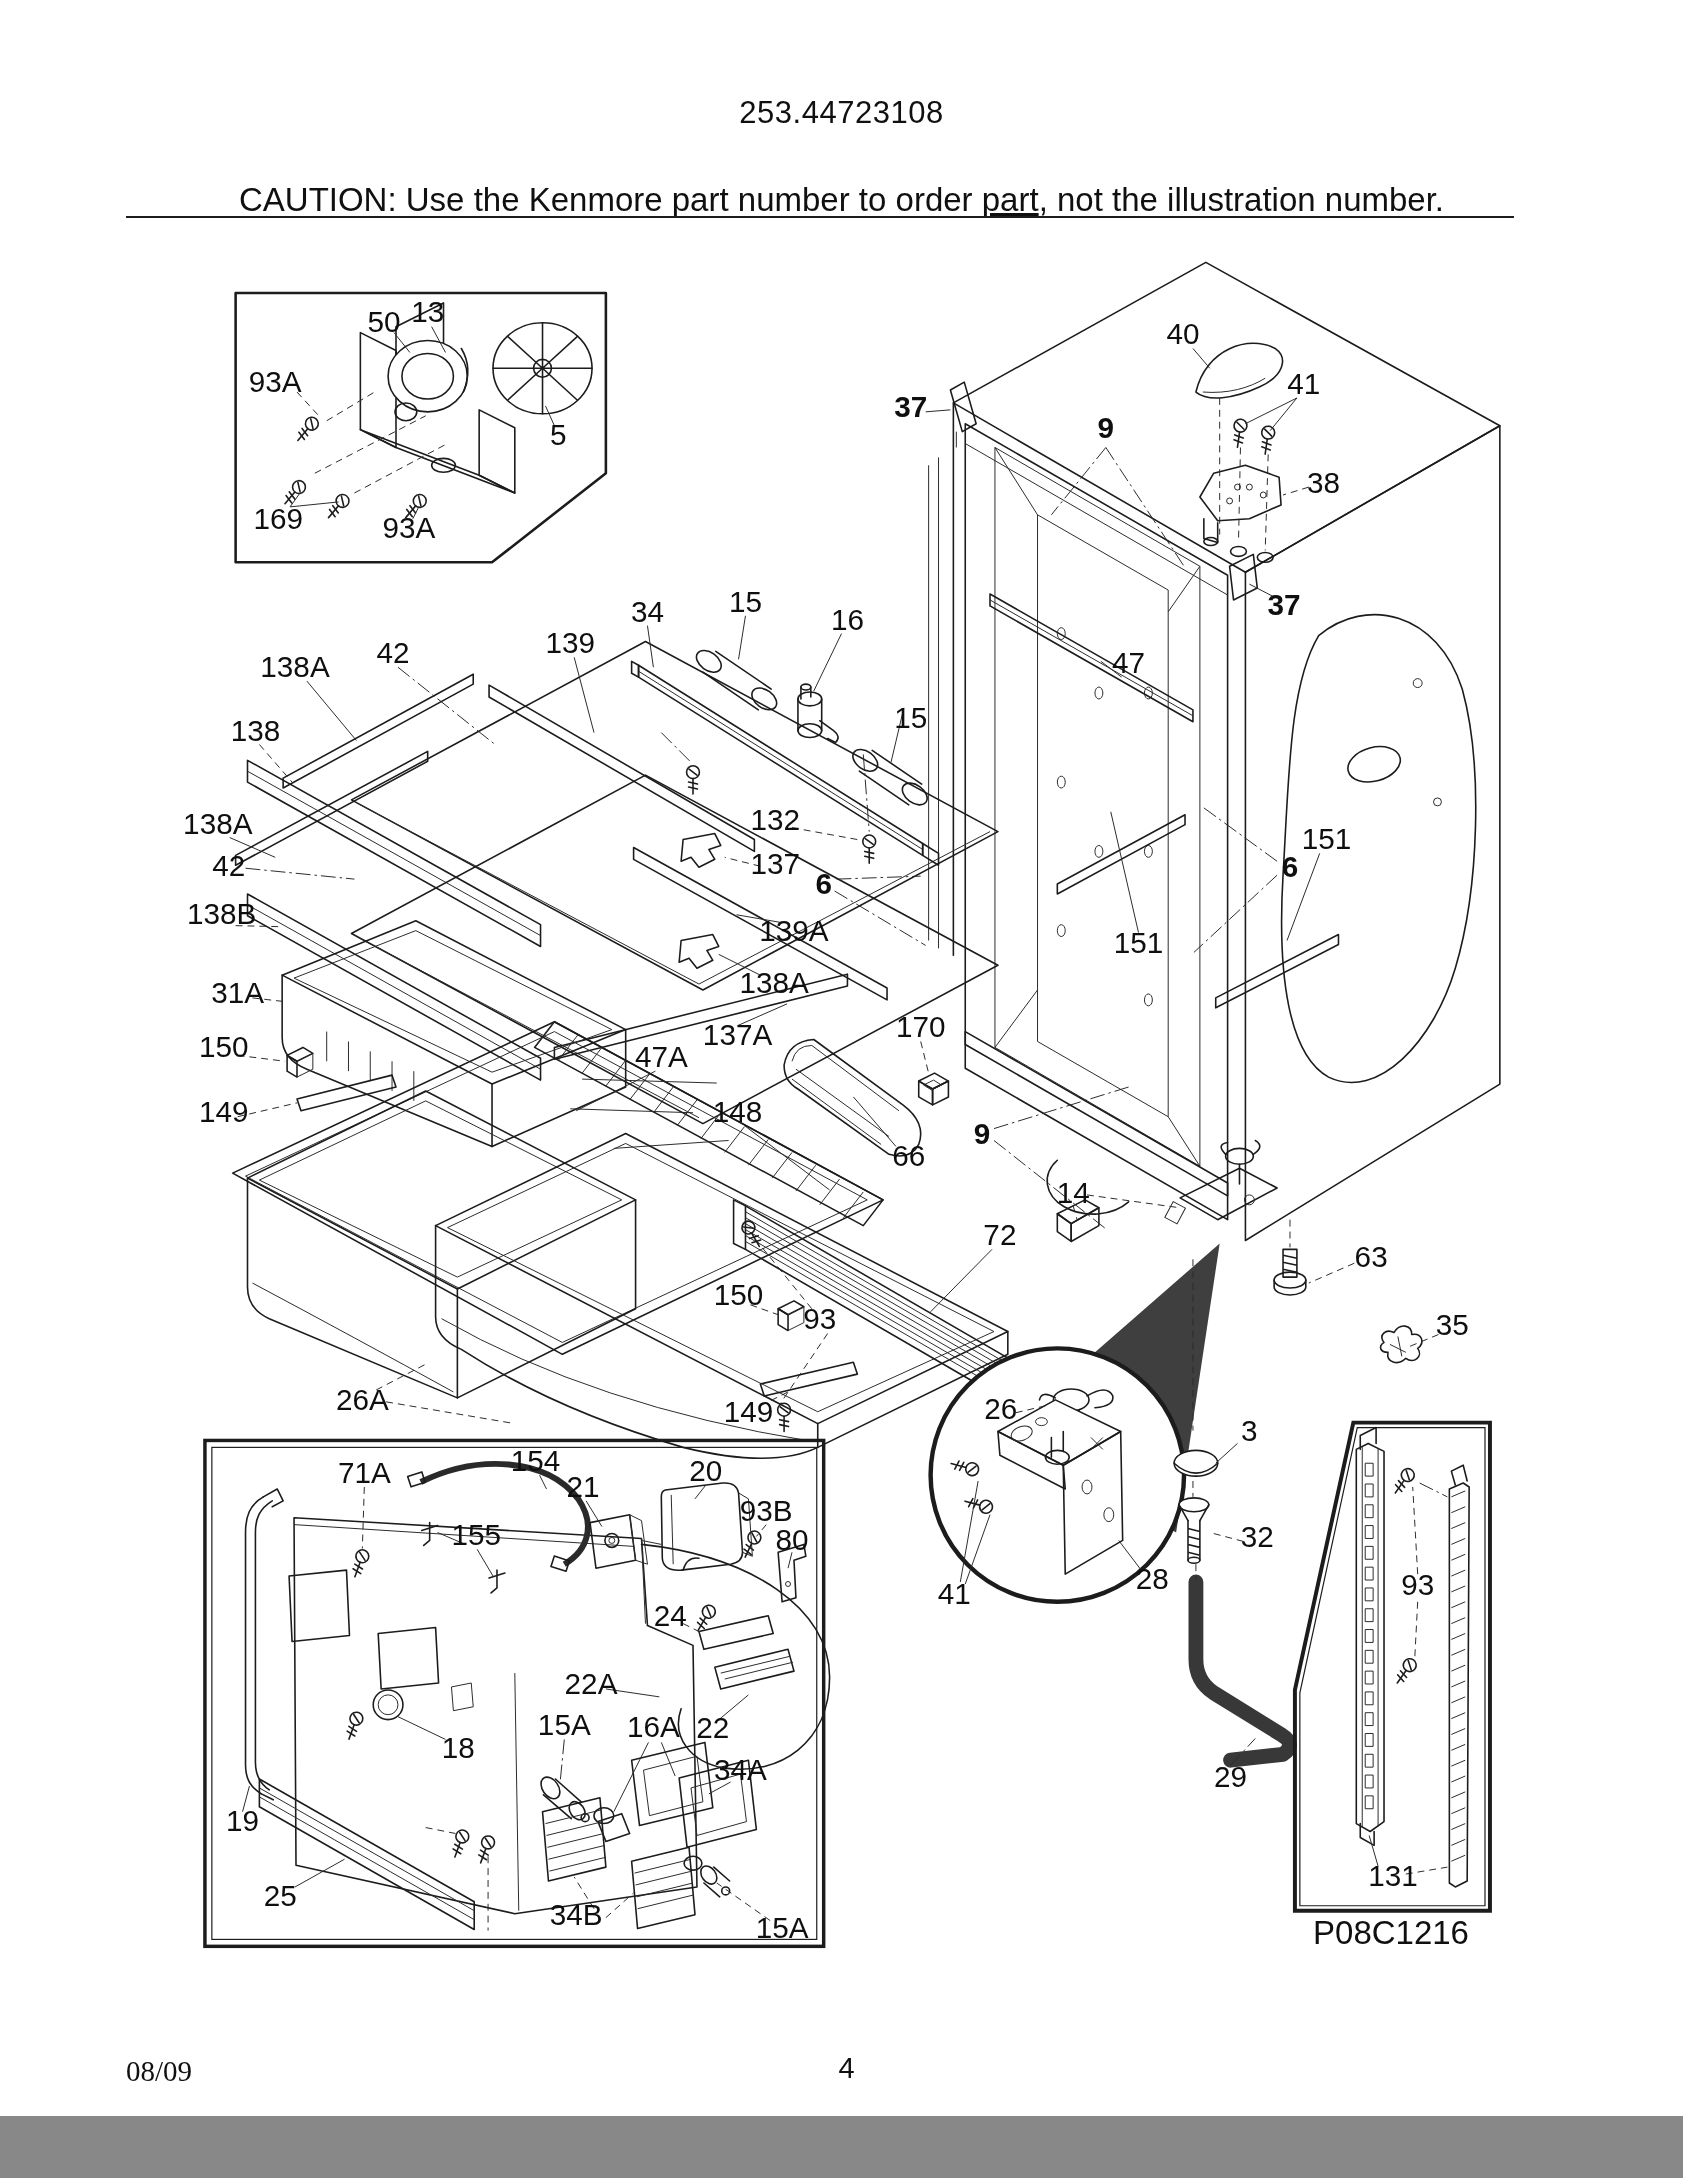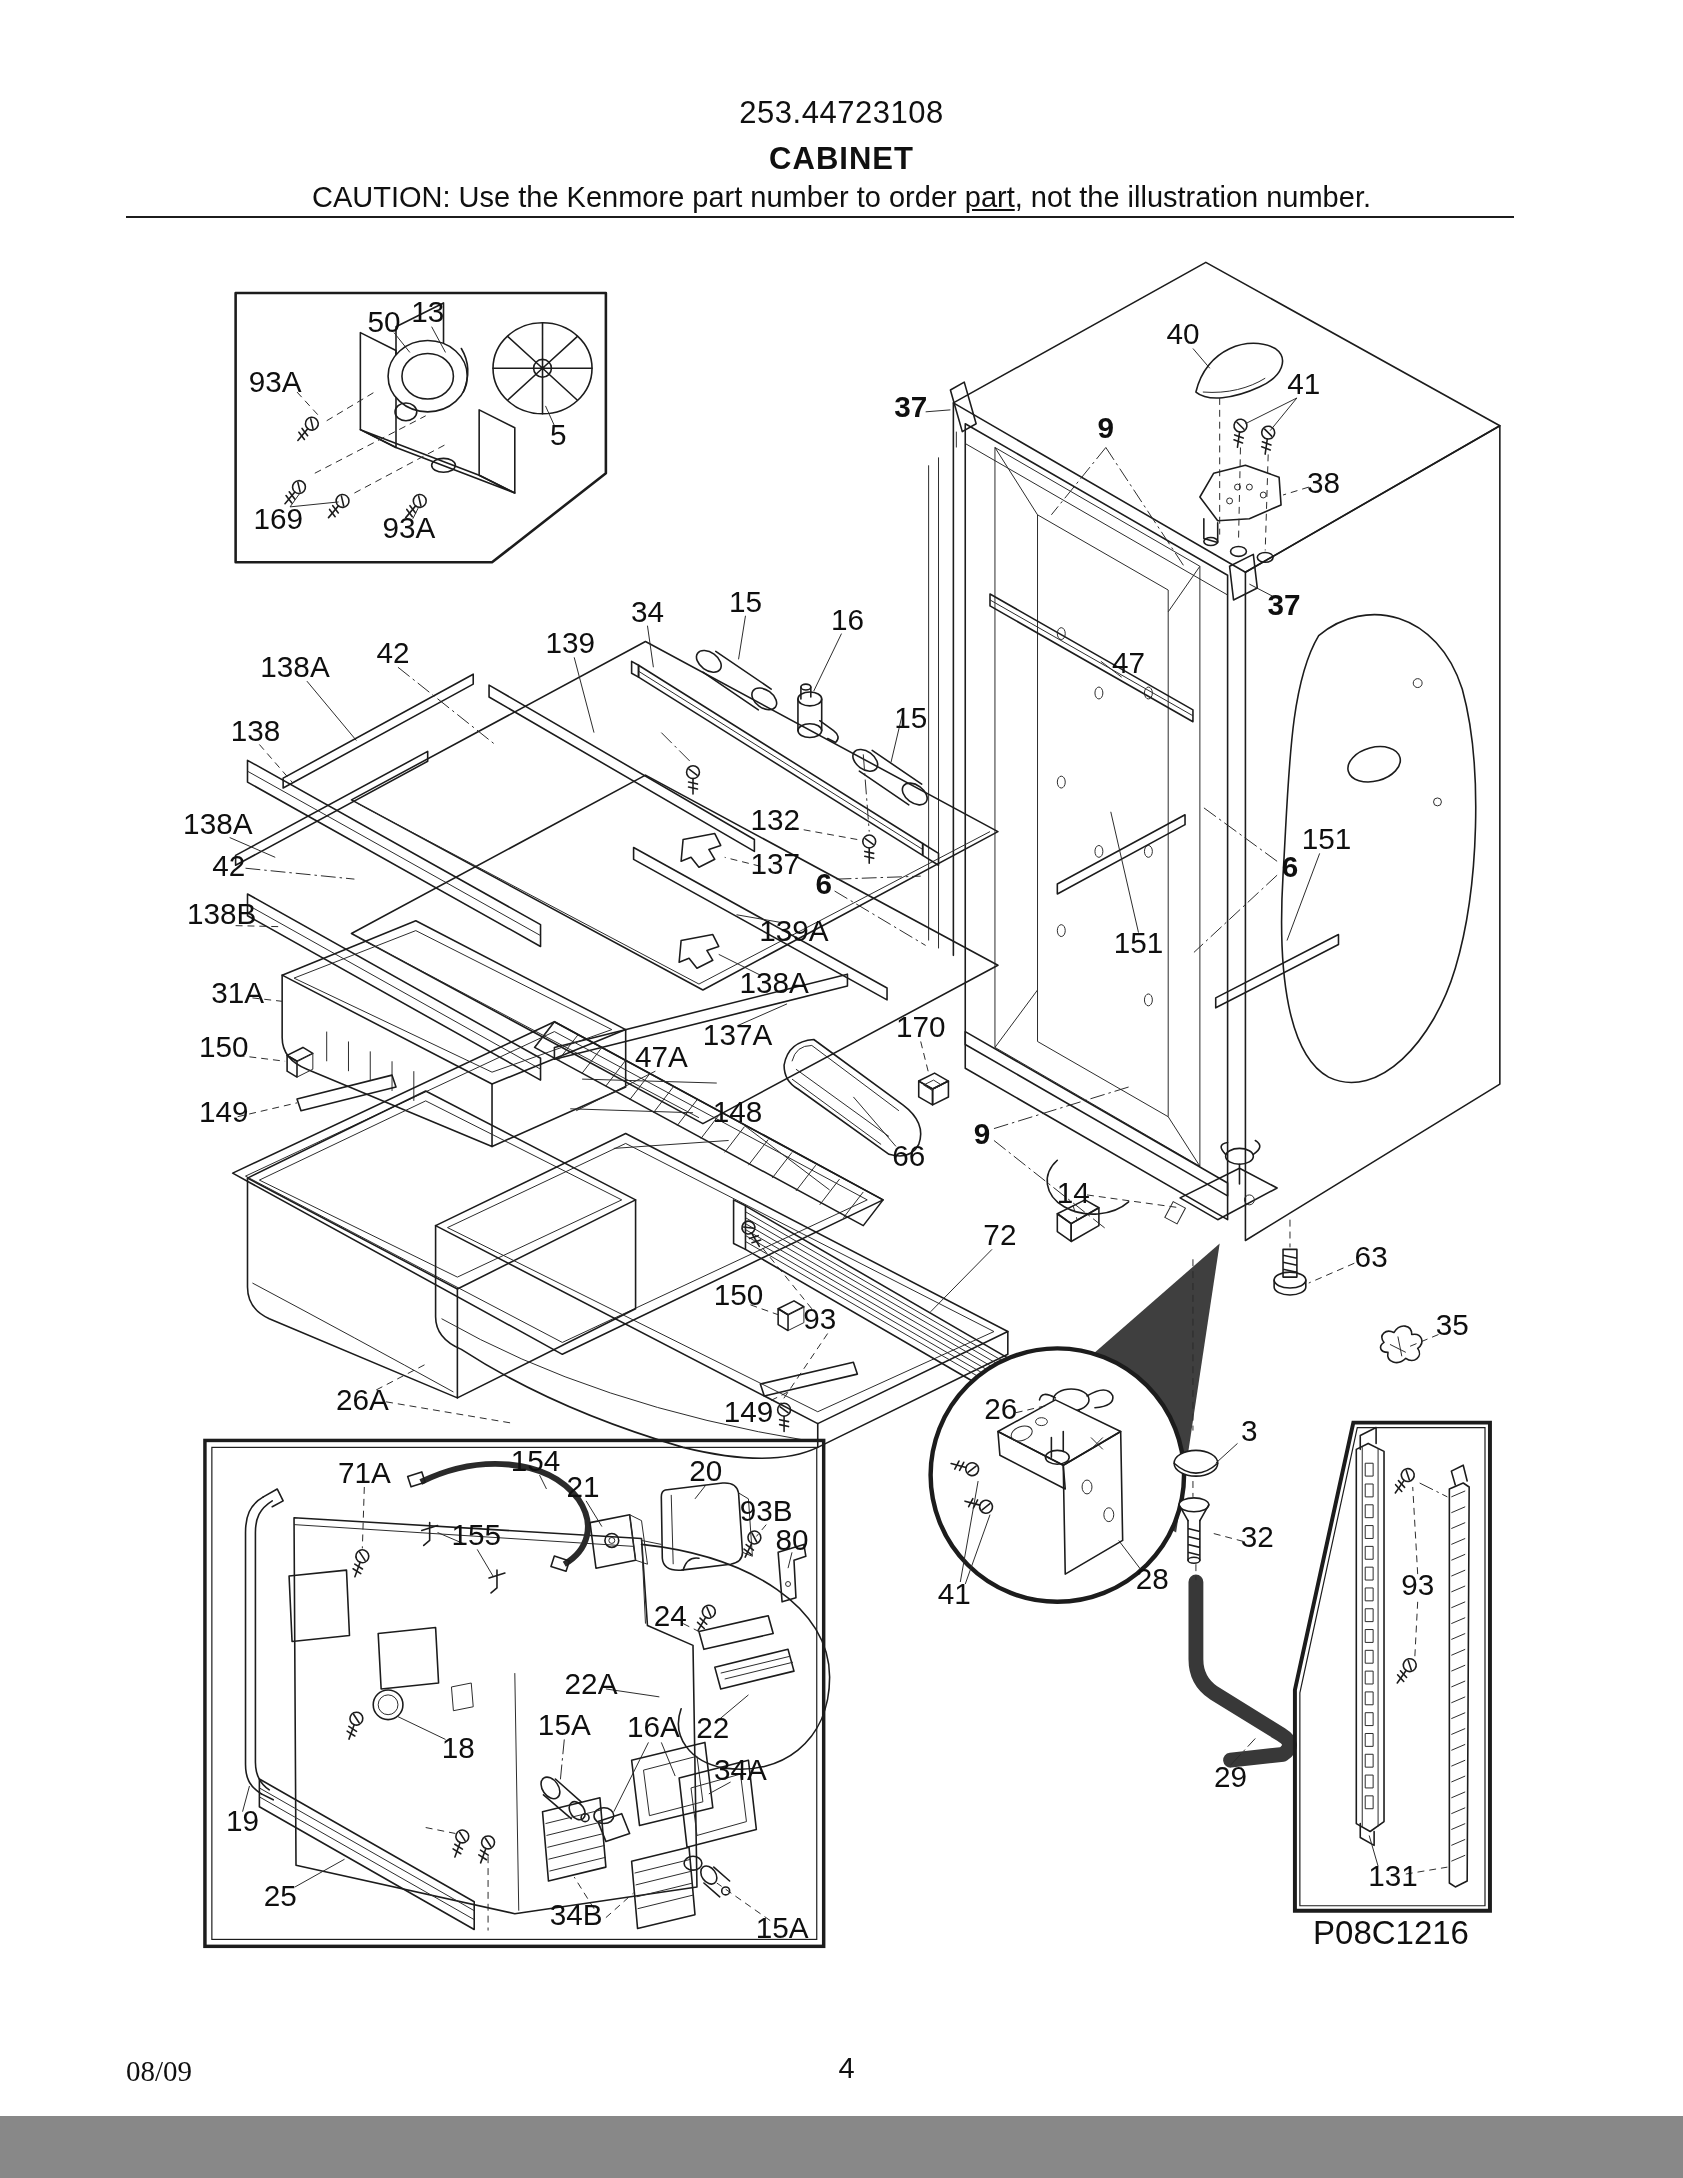--- a/index.html
+++ b/index.html
@@ -1,21 +1,21 @@
 <!DOCTYPE html>
 <html><head>
 <meta charset="utf-8">
 <style>
   html,body{margin:0;padding:0;background:#888;}
   #page{position:relative;width:1683px;height:2116px;background:#ffffff;overflow:hidden;
         font-family:"Liberation Sans",sans-serif;color:#101010;}
   .hdr{position:absolute;left:0;width:100%;text-align:center;}
   #model{top:95px;font-size:31px;letter-spacing:0.5px;}
   #title{top:141px;font-size:31px;font-weight:bold;letter-spacing:1px;}
-  #caution{top:181px;font-size:29px;}
+  #caution{top:181px;font-size:33px;}
   #rule{position:absolute;left:126px;top:216px;width:1388px;height:2px;background:#1c1c1c;}
   #footer-date{position:absolute;left:126px;top:2055px;font-size:29px;font-family:Liberation Serif, serif;}
   #footer-page{position:absolute;left:0;top:2052px;width:1693px;text-align:center;font-size:29px;}
   #inset-code{position:absolute;left:1272px;top:1914px;width:238px;text-align:center;font-size:33px;}
   svg{position:absolute;left:0;top:0;}
   .ln{stroke:#1c1c1c;stroke-width:1.6;fill:none;stroke-linejoin:round;stroke-linecap:round;}
   .ln2{stroke:#1c1c1c;stroke-width:2.6;fill:none;stroke-linejoin:round;}
   .thin{stroke:#2a2a2a;stroke-width:1;fill:none;}
   .fw{fill:#ffffff;}
   .dash{stroke-dasharray:7 5;}
@@ -23,21 +23,20 @@
   .plabel{font-family:"Liberation Sans",sans-serif;font-size:30px;fill:#0f0f0f;
           text-anchor:middle;dominant-baseline:middle;}
   .plabel.bold{font-weight:bold;}
 </style>
 </head>
 <body>
 
 <div id="page">
 
   <div class="hdr" id="model">253.44723108</div>
-  <div class="hdr" id="title">CABINET</div>
   <div class="hdr" id="caution"><span>CAUTION: Use the Kenmore part number to order </span><u>part</u><span>, not the illustration number.</span></div>
   <div id="rule"></div>
 
   <svg width="1683" height="2178" viewBox="0 0 1700 2200">
     <defs>
       <g id="scr" class="ln">
         <circle cx="0" cy="0" r="6.5"></circle>
           <line x1="-4" y1="-3" x2="4" y2="3"></line>
         <line x1="0" y1="6.5" x2="0" y2="22"></line>
           <line x1="-4.5" y1="10" x2="4.5" y2="12"></line>

